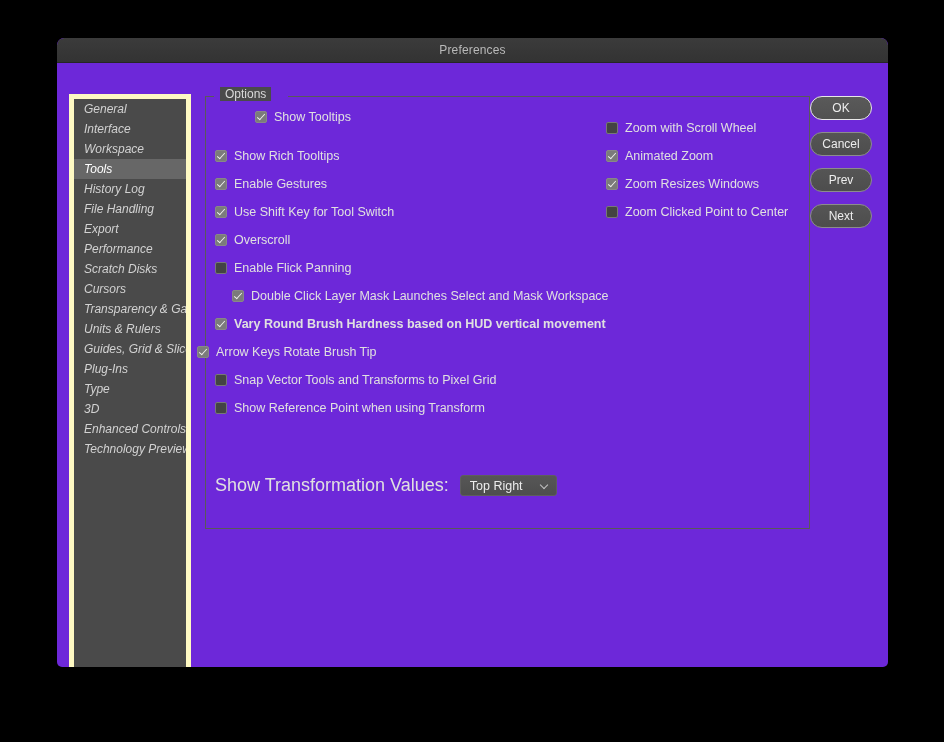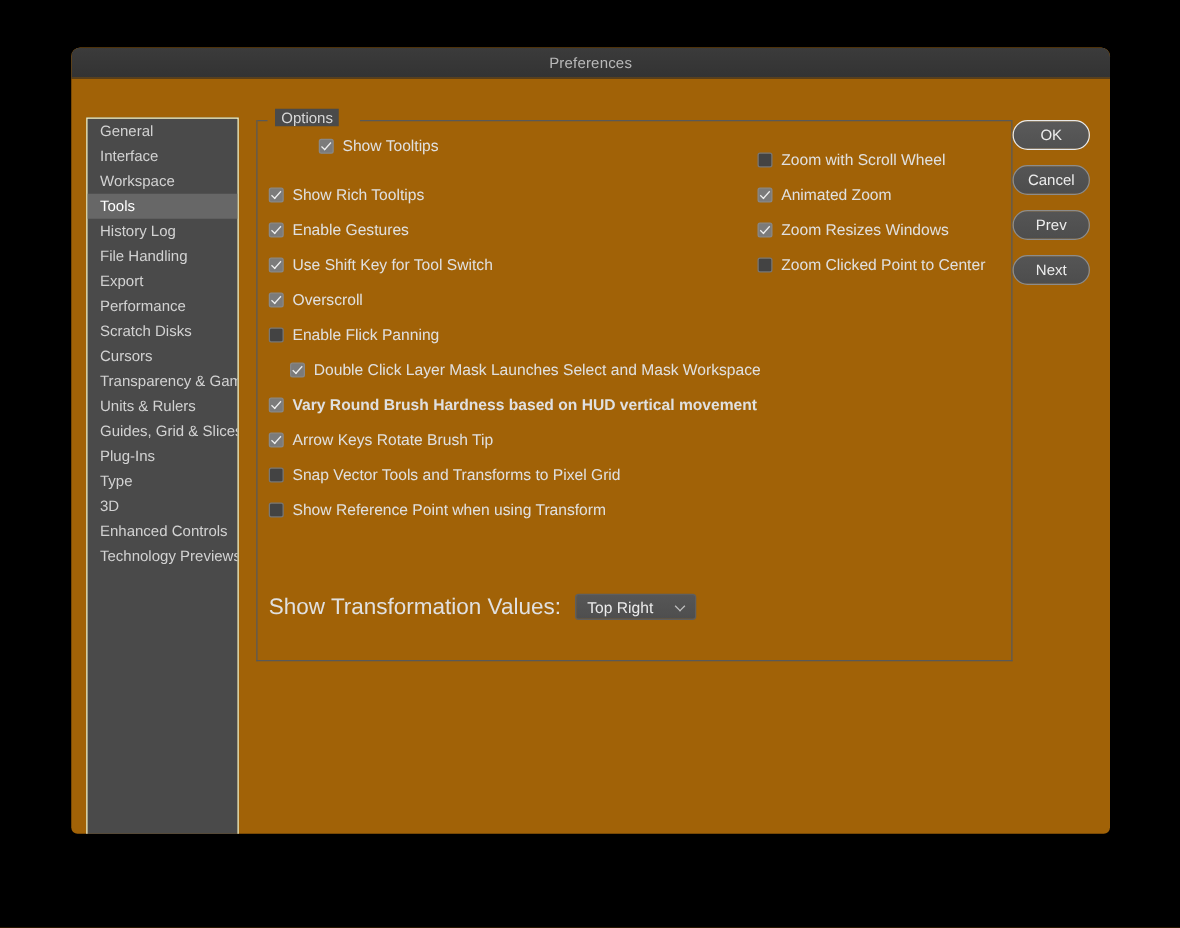--- a/index.html
+++ b/index.html
@@ -13,21 +13,21 @@
     -webkit-font-smoothing: antialiased;
   }
 
   
   #prefs-window {
     position: absolute;
     left: 57px;
     top: 38px;
     width: 831px;
     height: 629px;
-    background: #a16207;
+    background: #6d28d9;
     border-radius: 7px 7px 5px 5px;
     box-shadow: 0 6px 22px rgba(0,0,0,0.65);
     overflow: hidden;
   }
 
   #titlebar {
     height: 24px;
     background: linear-gradient(to bottom, #3b3b3b 0%, #333333 100%);
     border-bottom: 1px solid #262626;
     display: flex;
@@ -47,23 +47,24 @@
   }
 
   
   #sidebar {
     position: absolute;
     left: 12px;
     top: 31px;
     width: 122px;
     height: 586px;
     background: #4a4a4a;
-    border: 1px solid #fef9c3;
+    border: 5px solid #fef9c3;
     box-sizing: border-box;
     overflow: hidden;
+    font-style: italic;
   }
   .side-item {
     height: 20px;
     line-height: 20px;
     padding-left: 10px;
     font-size: 12px;
     color: #d2d2d2;
     white-space: nowrap;
     cursor: default;
   }
@@ -291,21 +292,21 @@
           <span class="lbl">Enable Flick Panning</span>
         </div>
         <div class="cbrow" style="left: 175px; top: 225px;">
           <span class="box on"></span>
           <span class="lbl">Double Click Layer Mask Launches Select and Mask Workspace</span>
         </div>
         <div class="cbrow" style="left: 158px; top: 253px; font-weight: bold;">
           <span class="box on"></span>
           <span class="lbl">Vary Round Brush Hardness based on HUD vertical movement</span>
         </div>
-        <div class="cbrow" style="left: 158px; top: 281px; text-align: right;">
+        <div class="cbrow" style="left: 140px; top: 281px; text-align: right;">
           <span class="box on"></span>
           <span class="lbl">Arrow Keys Rotate Brush Tip</span>
         </div>
         <div class="cbrow" style="left: 158px; top: 309px;">
           <span class="box off"></span>
           <span class="lbl">Snap Vector Tools and Transforms to Pixel Grid</span>
         </div>
         <div class="cbrow" style="left: 158px; top: 337px;">
           <span class="box off"></span>
           <span class="lbl">Show Reference Point when using Transform</span>

